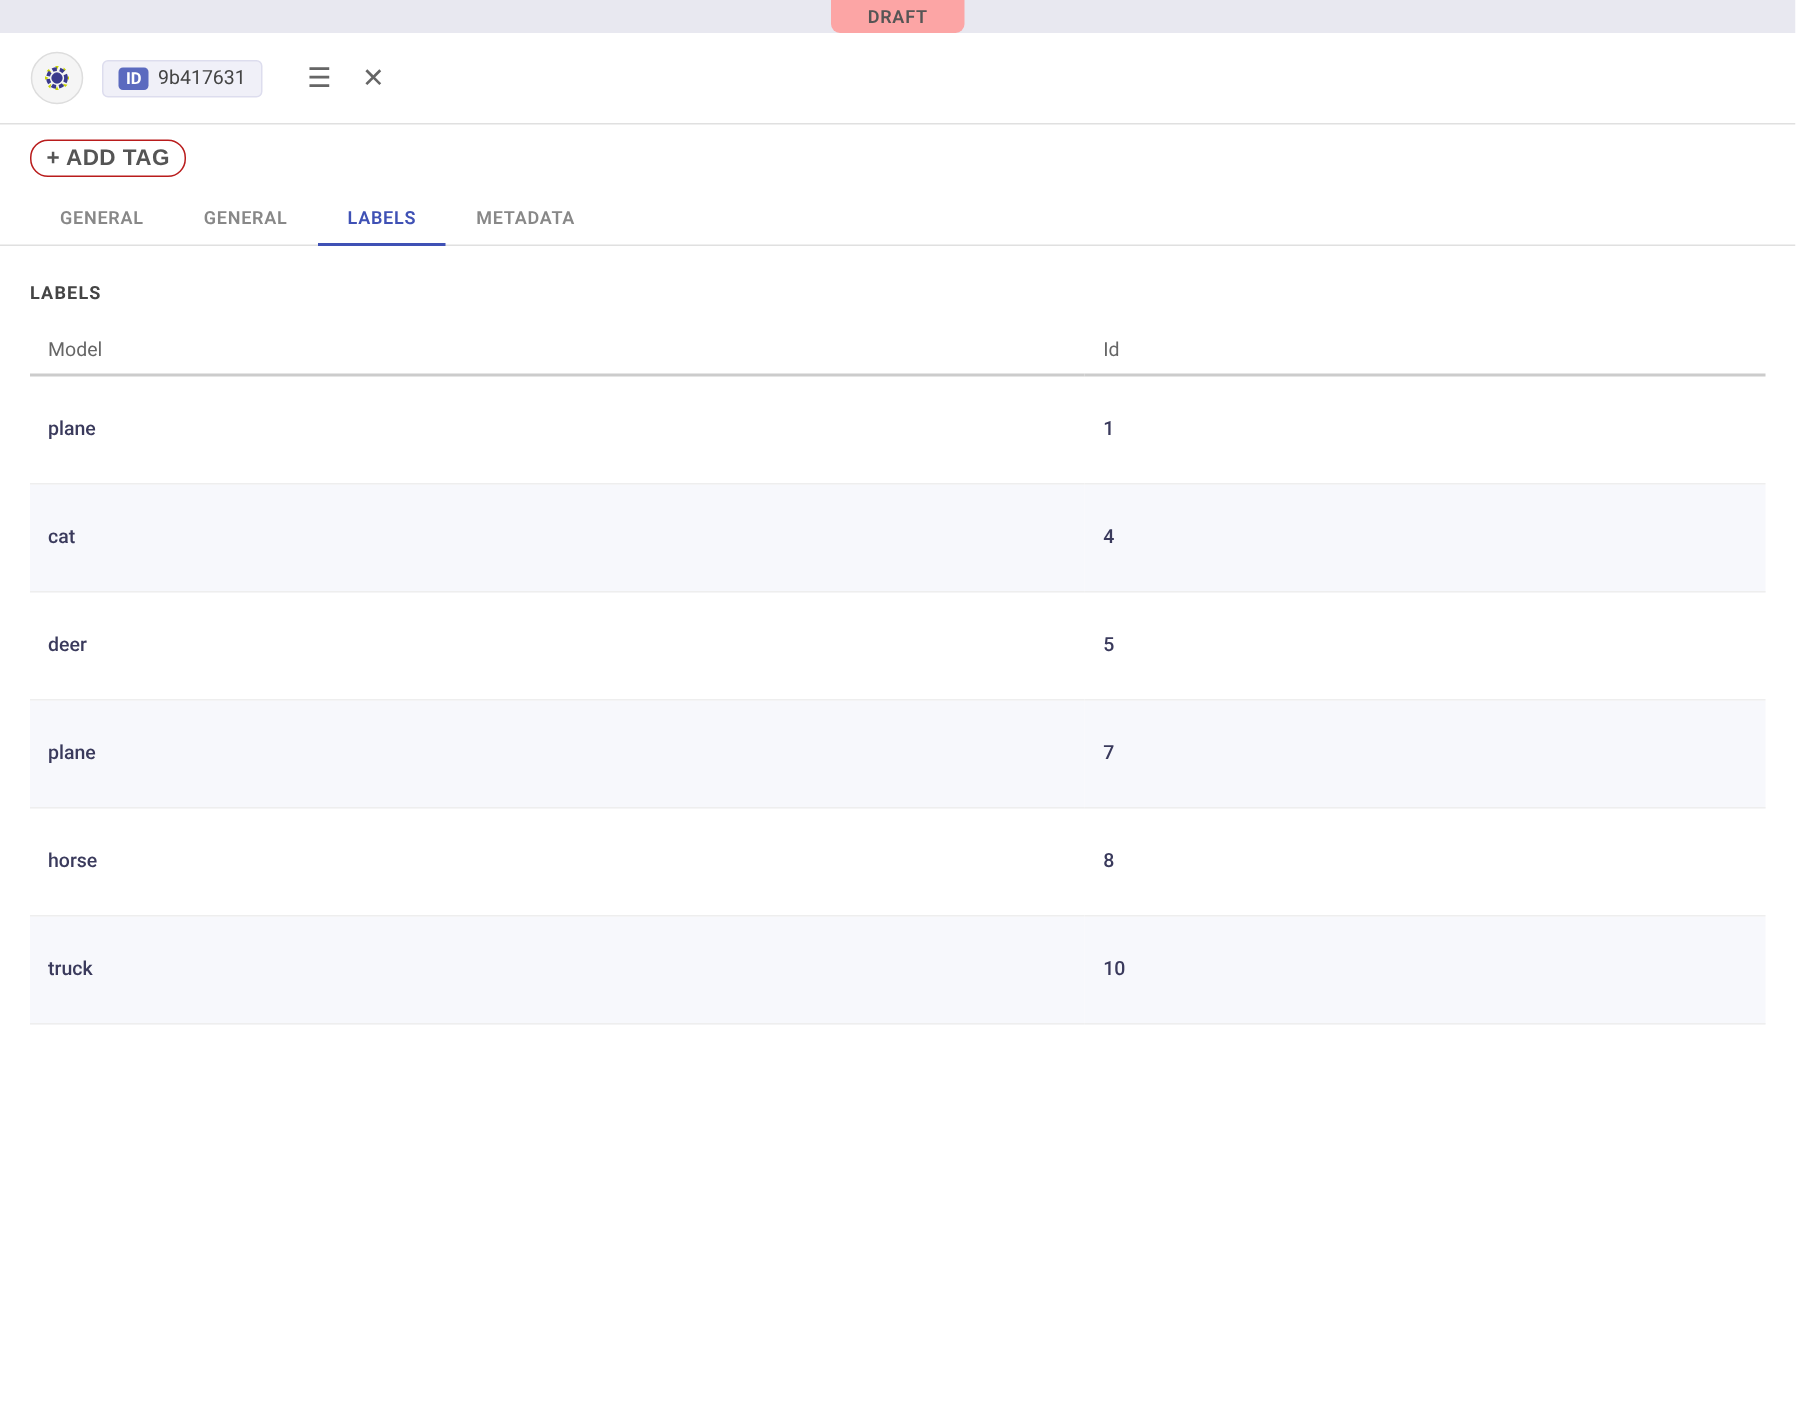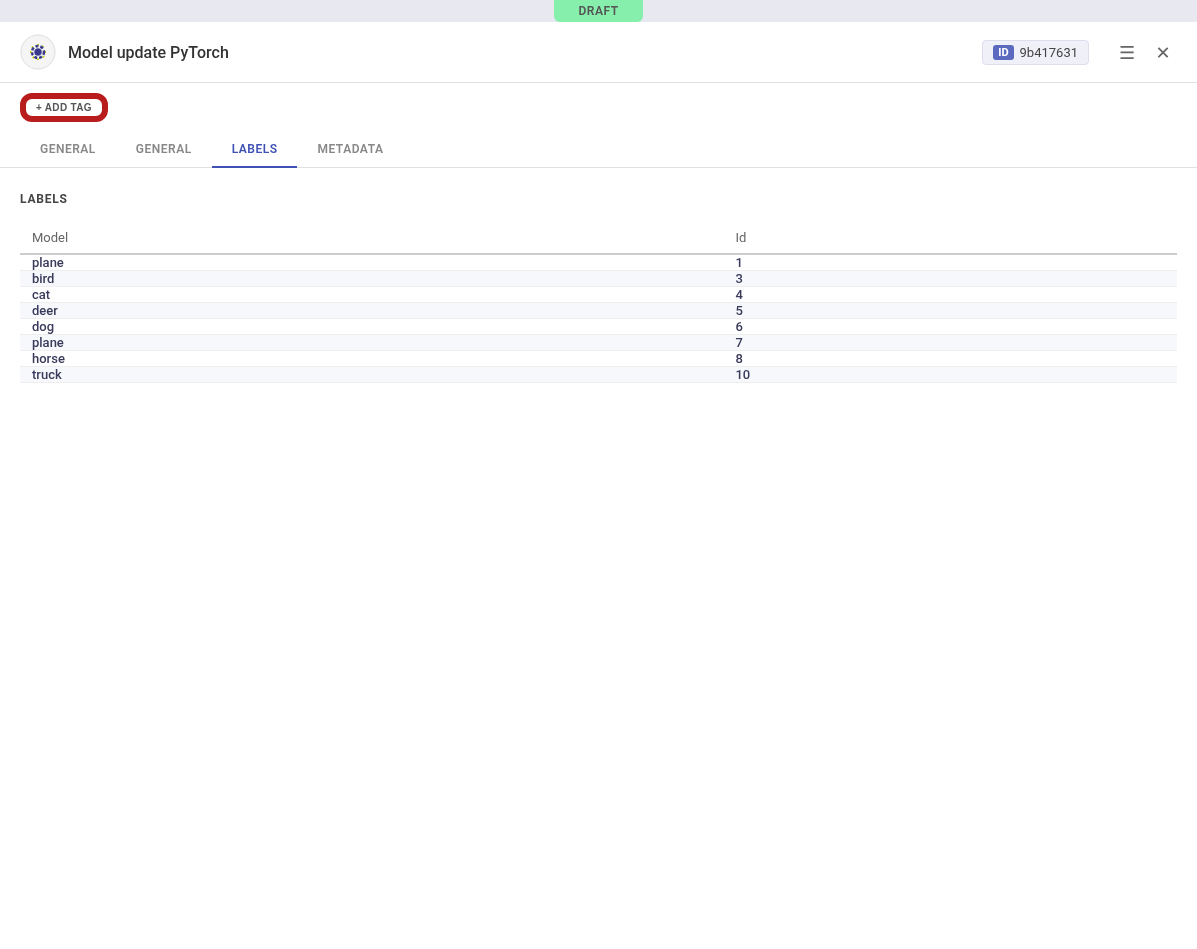--- a/index.html
+++ b/index.html
@@ -11,21 +11,21 @@
     }
 
     
     .draft-bar {
       display: flex;
       justify-content: center;
       background: #e8e8f0;
       padding: 0;
     }
     .draft-tab {
-      background: #86efac;
+      background: #fca5a5;
       padding: 4px 24px;
       font-size: 12px;
       font-weight: 600;
       color: #555;
       letter-spacing: 0.5px;
       border-radius: 0 0 6px 6px;
     }
 
     
     .header {
@@ -80,24 +80,24 @@
     }
 
     
     .tag-row {
       padding: 10px 20px;
     }
     .add-tag-btn {
       display: inline-flex;
       align-items: center;
       gap: 4px;
-      border: 6px solid #b91c1c;
+      border: 1px solid #b91c1c;
       border-radius: 12px;
       padding: 3px 10px;
-      font-size: 10px;
+      font-size: 15px;
       font-weight: 600;
       color: #555;
       cursor: pointer;
       background: #fff;
       letter-spacing: 0.3px;
     }
 
     
     .nav-tabs {
       display: flex;
@@ -150,21 +150,21 @@
     .labels-table tbody tr {
       border-bottom: 1px solid #eee;
     }
     .labels-table tbody tr:nth-child(even) {
       background: #f7f8fc;
     }
     .labels-table tbody tr:nth-child(odd) {
       background: #fff;
     }
     .labels-table td {
-      padding: 0 12px;
+      padding: 28px 12px;
       font-size: 13px;
       font-weight: 500;
       color: #3a3a5c;
     }
     .labels-table td:last-child {
       color: #3a3a5c;
     }
 
     
     .gear-svg {
@@ -191,21 +191,20 @@
       <path d="M15.5 10 L18 11.2 L18 8.8 Z" fill="#c8d400"></path>
       <path d="M6.2 6.2 L4.5 4.0 L3.0 5.5 Z" fill="#c8d400"></path>
       <path d="M13.8 13.8 L15.5 16.0 L17.0 14.5 Z" fill="#c8d400"></path>
       <path d="M13.8 6.2 L16.0 4.5 L14.5 3.0 Z" fill="#c8d400"></path>
       <path d="M6.2 13.8 L4.0 15.5 L5.5 17.0 Z" fill="#c8d400"></path>
 
       <circle cx="10" cy="10" r="6" fill="none" stroke="#3a3a8c" stroke-width="2.5" stroke-dasharray="3 2"></circle>
     </g>
   </svg>
 
-  <span class="app-title">Model update PyTorch</span>
 
   <div class="id-badge">
     <span class="id-label">ID</span>
     <span>9b417631</span>
   </div>
 
   <div class="header-icon">☰</div>
   <div class="header-icon">✕</div>
 </div>
 
@@ -229,36 +228,28 @@
         <th>Model</th>
         <th>Id</th>
       </tr>
     </thead>
     <tbody id="labels-tbody">
     <tr>
           <td>plane</td>
           <td>1</td>
         </tr>
         <tr>
-          <td>bird</td>
-          <td>3</td>
-        </tr>
-        <tr>
           <td>cat</td>
           <td>4</td>
         </tr>
         <tr>
           <td>deer</td>
           <td>5</td>
         </tr>
         <tr>
-          <td>dog</td>
-          <td>6</td>
-        </tr>
-        <tr>
           <td>plane</td>
           <td>7</td>
         </tr>
         <tr>
           <td>horse</td>
           <td>8</td>
         </tr>
         <tr>
           <td>truck</td>
           <td>10</td>

